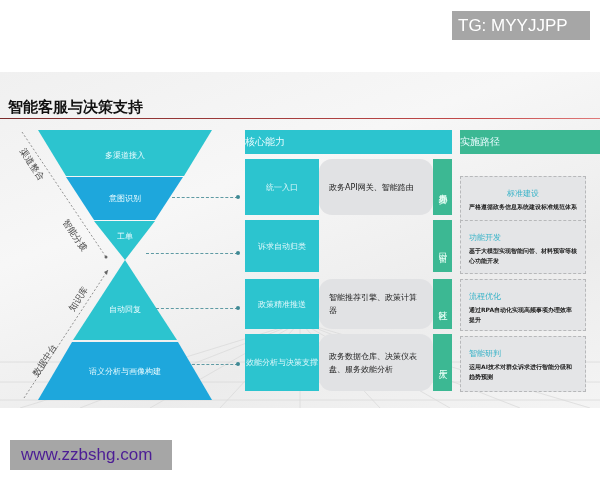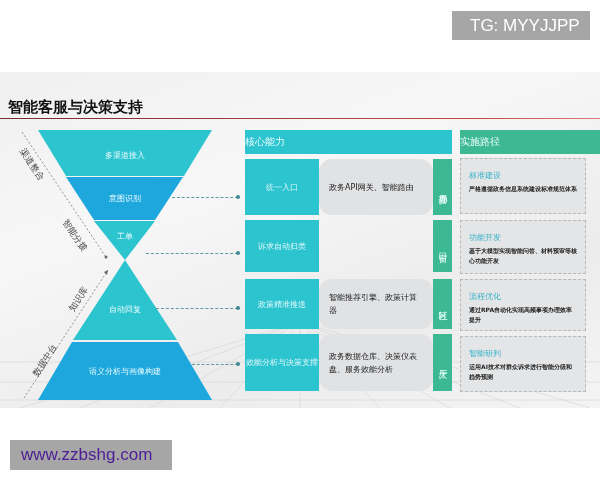--- a/index.html
+++ b/index.html
@@ -4,21 +4,21 @@
 <style>
   html, body { margin:0; padding:0; }
   body {
     width:600px; height:480px; position:relative; overflow:hidden;
     background:#ffffff;
     font-family:"DejaVu Sans", "Liberation Sans", sans-serif;
   }
   .wm-top {
     position:absolute; left:452px; top:11px; width:138px; height:29px;
     background:#a6a6a6; color:#fff; font-size:17px; line-height:29px;
-    padding-left:18px; box-sizing:border-box;
+    padding-left:6px; box-sizing:border-box;
     font-family:"Liberation Sans", sans-serif;
   }
   .wm-bottom {
     position:absolute; left:10px; top:440px; width:162px; height:30px;
     background:#a6a6a6; color:#4c1d95; font-size:17px; line-height:30px;
     padding-left:11px; box-sizing:border-box;
     font-family:"Liberation Sans", sans-serif;
   }
   .slide {
     position:absolute; left:0; top:72px; width:600px; height:336px;
@@ -158,21 +158,21 @@
     <div class="tag">社区</div>
   </div>
   <div class="row" style="top:262px;height:57px;">
     <div class="cap">效能分析与决策支撑</div>
     <div class="desc">政务数据仓库、决策仪表盘、服务效能分析</div>
     <div class="tag">大厅</div>
   </div>
 
   <div class="hdr path">实施路径</div>
 
-  <div class="card" style="top:86px;height:56px;">
+  <div class="card" style="top:104px;height:56px;text-align:center;">
     <div class="ct">标准建设</div>
     <div class="cd">严格遵循政务信息系统建设标准规范体系</div>
   </div>
   <div class="card" style="top:148px;height:54px;">
     <div class="ct">功能开发</div>
     <div class="cd">基于大模型实现智能问答、材料预审等核心功能开发</div>
   </div>
   <div class="card" style="top:207px;height:52px;">
     <div class="ct">流程优化</div>
     <div class="cd">通过RPA自动化实现高频事项办理效率提升</div>

